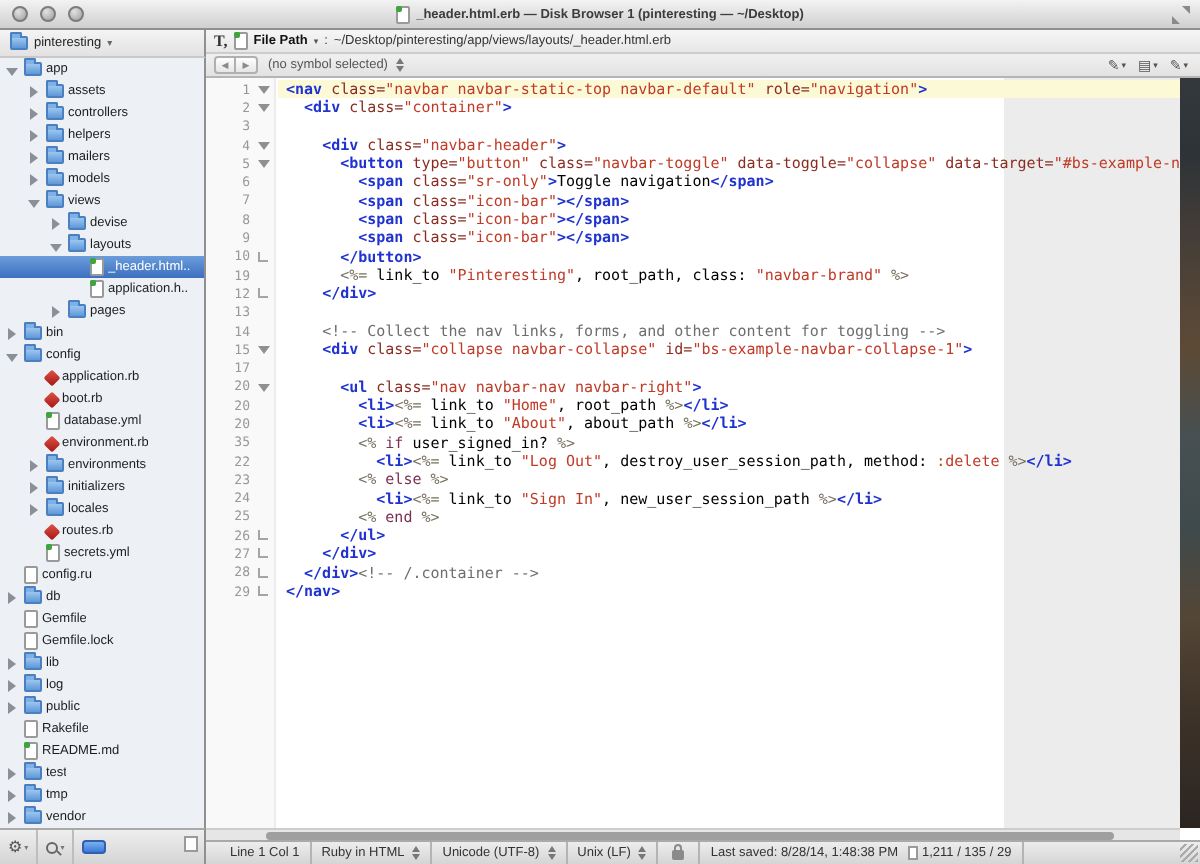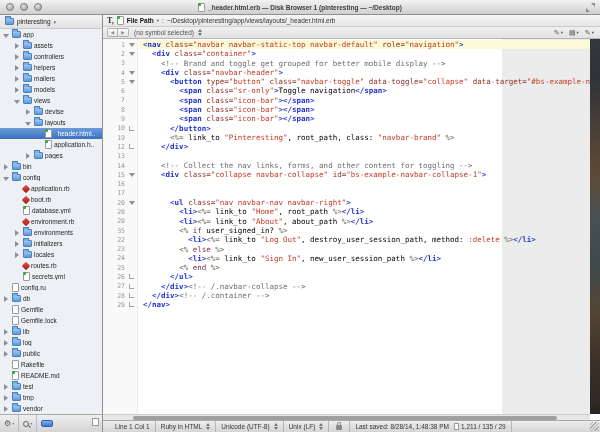--- a/index.html
+++ b/index.html
@@ -378,21 +378,21 @@
           <span class="ctext"><span class="c-tag">&lt;nav</span><span class="c-txt"> </span><span class="c-attr">class=</span><span class="c-str">"navbar navbar-static-top navbar-default"</span><span class="c-txt"> </span><span class="c-attr">role=</span><span class="c-str">"navigation"</span><span class="c-tag">&gt;</span></span>
         </div>
         <div class="cline">
           <span class="num">2</span>
           <span class="fold fold-open"></span>
           <span class="ctext"><span class="c-txt">  </span><span class="c-tag">&lt;div</span><span class="c-txt"> </span><span class="c-attr">class=</span><span class="c-str">"container"</span><span class="c-tag">&gt;</span></span>
         </div>
         <div class="cline">
           <span class="num">3</span>
           <span class="fold"></span>
-          <span class="ctext"><span class="c-txt">    </span><span class="c-com">&lt;!-- Brand and toggle get grouped for better mobile display --&gt;</span></span>
+          <span class="ctext"><span class="c-txt">    </span></span>
         </div>
         <div class="cline">
           <span class="num">4</span>
           <span class="fold fold-open"></span>
           <span class="ctext"><span class="c-txt">    </span><span class="c-tag">&lt;div</span><span class="c-txt"> </span><span class="c-attr">class=</span><span class="c-str">"navbar-header"</span><span class="c-tag">&gt;</span></span>
         </div>
         <div class="cline">
           <span class="num">5</span>
           <span class="fold fold-open"></span>
           <span class="ctext"><span class="c-txt">      </span><span class="c-tag">&lt;button</span><span class="c-txt"> </span><span class="c-attr">type=</span><span class="c-str">"button"</span><span class="c-txt"> </span><span class="c-attr">class=</span><span class="c-str">"navbar-toggle"</span><span class="c-txt"> </span><span class="c-attr">data-toggle=</span><span class="c-str">"collapse"</span><span class="c-txt"> </span><span class="c-attr">data-target=</span><span class="c-str">"#bs-example-navbar-collapse-1"</span></span>
@@ -441,25 +441,20 @@
           <span class="num">14</span>
           <span class="fold"></span>
           <span class="ctext"><span class="c-txt">    </span><span class="c-com">&lt;!-- Collect the nav links, forms, and other content for toggling --&gt;</span></span>
         </div>
         <div class="cline">
           <span class="num">15</span>
           <span class="fold fold-open"></span>
           <span class="ctext"><span class="c-txt">    </span><span class="c-tag">&lt;div</span><span class="c-txt"> </span><span class="c-attr">class=</span><span class="c-str">"collapse navbar-collapse"</span><span class="c-txt"> </span><span class="c-attr">id=</span><span class="c-str">"bs-example-navbar-collapse-1"</span><span class="c-tag">&gt;</span></span>
         </div>
         <div class="cline">
-          <span class="num">16</span>
-          <span class="fold"></span>
-          <span class="ctext"></span>
-        </div>
-        <div class="cline">
           <span class="num">17</span>
           <span class="fold"></span>
           <span class="ctext"></span>
         </div>
         <div class="cline">
           <span class="num">20</span>
           <span class="fold fold-open"></span>
           <span class="ctext"><span class="c-txt">      </span><span class="c-tag">&lt;ul</span><span class="c-txt"> </span><span class="c-attr">class=</span><span class="c-str">"nav navbar-nav navbar-right"</span><span class="c-tag">&gt;</span></span>
         </div>
         <div class="cline">
@@ -498,21 +493,21 @@
           <span class="ctext"><span class="c-txt">        </span><span class="c-erb">&lt;%</span><span class="c-txt"> </span><span class="c-kw">end</span><span class="c-txt"> </span><span class="c-erb">%&gt;</span></span>
         </div>
         <div class="cline">
           <span class="num">26</span>
           <span class="fold fold-end"></span>
           <span class="ctext"><span class="c-txt">      </span><span class="c-tag">&lt;/ul&gt;</span></span>
         </div>
         <div class="cline">
           <span class="num">27</span>
           <span class="fold fold-end"></span>
-          <span class="ctext"><span class="c-txt">    </span><span class="c-tag">&lt;/div&gt;</span><span class="c-com">&lt;!-- /.navbar-collapse --&gt;</span></span>
+          <span class="ctext"><span class="c-txt">    </span><span class="c-tag">&lt;/div&gt;</span></span>
         </div>
         <div class="cline">
           <span class="num">28</span>
           <span class="fold fold-end"></span>
           <span class="ctext"><span class="c-txt">  </span><span class="c-tag">&lt;/div&gt;</span><span class="c-com">&lt;!-- /.container --&gt;</span></span>
         </div>
         <div class="cline">
           <span class="num">29</span>
           <span class="fold fold-end"></span>
           <span class="ctext"><span class="c-tag">&lt;/nav&gt;</span></span>

